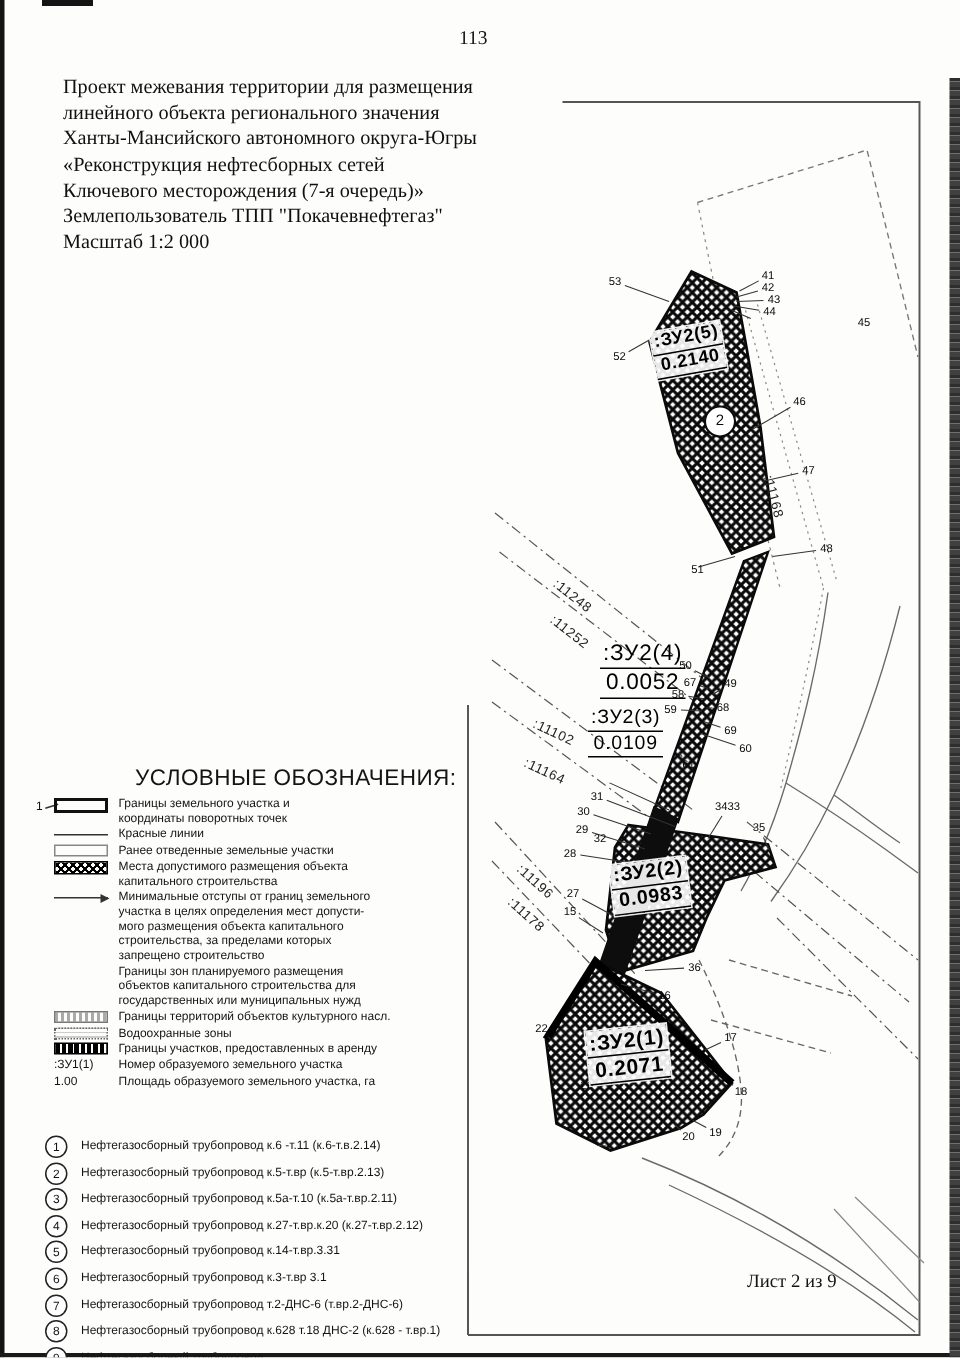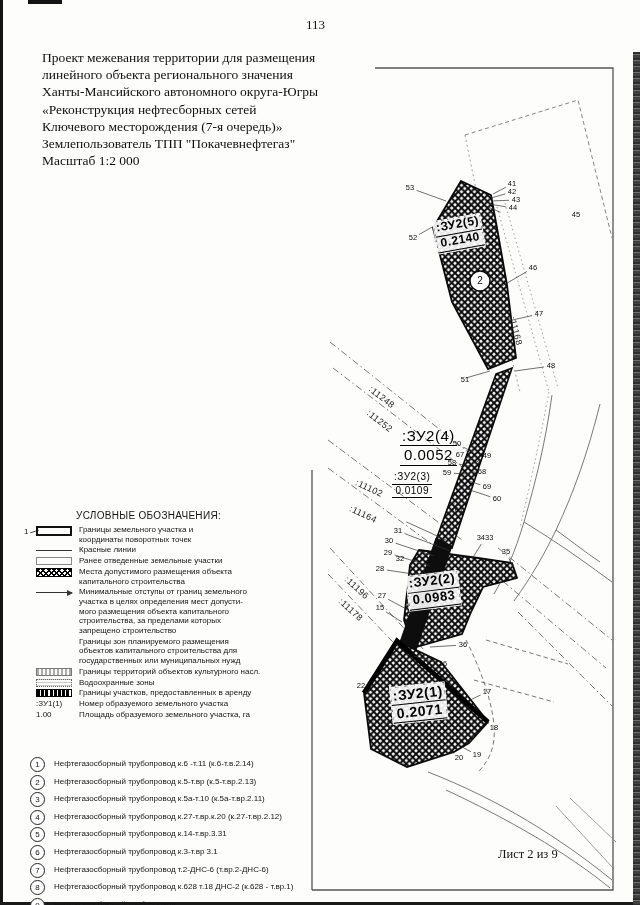--- a/index.html
+++ b/index.html
@@ -24,21 +24,21 @@
   .pt.big{font-size:10px;}
   .cad{position:absolute;font-size:9px;color:#222;white-space:nowrap;
        transform-origin:left center;letter-spacing:.5px;}
   .zu{position:absolute;text-align:center;line-height:1.15;color:#000;
       transform-origin:left top;letter-spacing:.5px;}
   .zu .l{display:block;border-bottom:1.2px solid #000;padding:0 2px 1px;}
   .zu.boxed{background:rgba(255,255,255,.9);box-shadow:0 0 0 1px rgba(255,255,255,.9);font-weight:bold;}
 
   
   .legend{position:absolute;left:36px;top:510px;width:294px;}
-  .legend-title{margin-left:40px;font-size:10px;letter-spacing:.3px;margin-bottom:4px;}
+  .legend-title{margin-left:54px;font-size:15px;letter-spacing:.3px;margin-bottom:4px;}
   .lrow{display:flex;align-items:flex-start;margin-bottom:1px;position:relative;}
   .lsym{flex:0 0 36px;margin-right:7px;margin-top:1px;height:8px;box-sizing:border-box;position:relative;}
   .ltext{font-size:8px;line-height:9.7px;white-space:pre-line;}
   .lsym-boundary{border:2.5px solid #111;height:10px;}
   .lsym-redline{height:0;border-top:1.4px solid #333;margin-top:5px;}
   .lsym-prev{border:1px solid #888;height:8px;}
   .lsym-hatch{height:9px;border:1px solid #000;
       background:repeating-linear-gradient(45deg,#000 0 1.4px,transparent 1.4px 3.8px),
                  repeating-linear-gradient(-45deg,#000 0 1.4px,transparent 1.4px 3.8px);}
   .lsym-arrow{height:0;border-top:1.2px solid #333;margin-top:5px;}
@@ -229,21 +229,21 @@
       <div class="cad" style="left: 340px; top: 595px; transform: rotate(42deg);">:11178</div>
       <div class="cad" style="left: 512px; top: 312px; transform: rotate(75deg);">:11168</div>
       <div class="zu boxed" style="left: 433px; top: 222px; font-size: 12px; transform: rotate(-10deg);">
         <span class="l">:ЗУ2(5)</span>
         <span class="l">0.2140</span>
       </div>
       <div class="zu" style="left: 400px; top: 427px; font-size: 15px;">
         <span class="l">:ЗУ2(4)</span>
         <span class="l">0.0052</span>
       </div>
-      <div class="zu" style="left: 392px; top: 471px; font-size: 10px;">
+      <div class="zu" style="left: 392px; top: 471px; font-size: 13px;">
         <span class="l">:ЗУ2(3)</span>
         <span class="l">0.0109</span>
       </div>
       <div class="zu boxed" style="left: 406px; top: 577px; font-size: 13px; transform: rotate(-7deg);">
         <span class="l">:ЗУ2(2)</span>
         <span class="l">0.0983</span>
       </div>
       <div class="zu boxed" style="left: 390px; top: 688px; font-size: 14px; transform: rotate(-6deg);">
         <span class="l">:ЗУ2(1)</span>
         <span class="l">0.2071</span>

